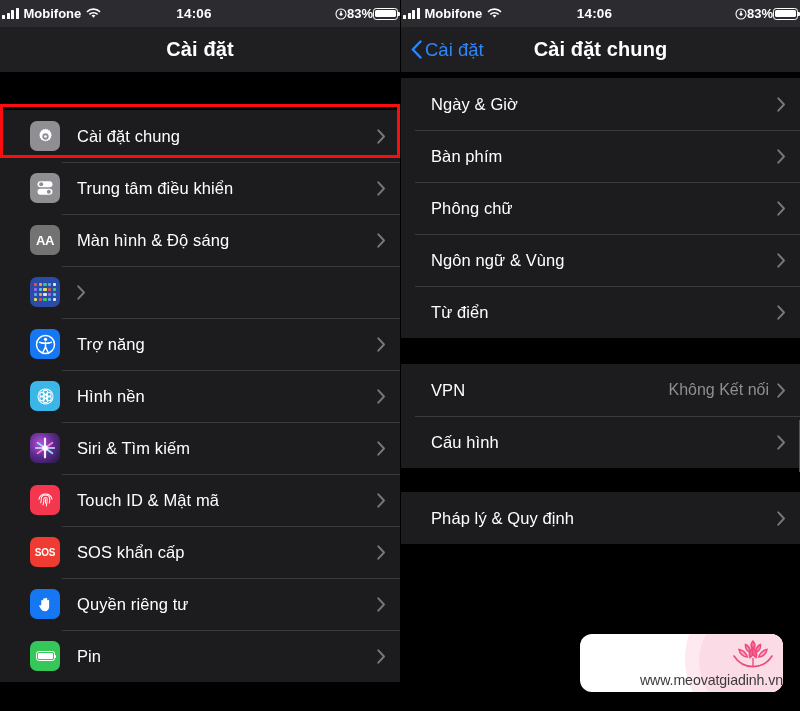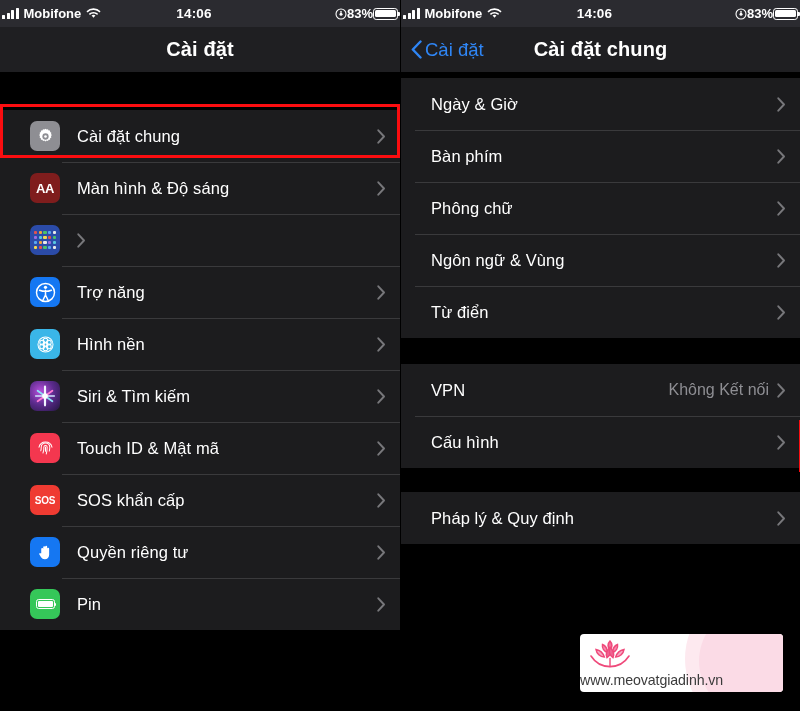--- a/index.html
+++ b/index.html
@@ -136,21 +136,21 @@
   .chev {
     width: 9px; height: 15px;
     flex: 0 0 9px;
     opacity: .55;
   }
   .chev svg { display: block; }
 
   
   .ic-gear { background: #8e8e93; }
   .ic-cc   { background: #8e8e93; }
-  .ic-aa   { background: #7f1d1d; color: #fff; font-size: 13px; font-weight: bold; letter-spacing: -.3px; }
+  .ic-aa   { background: #737373; color: #fff; font-size: 13px; font-weight: bold; letter-spacing: -.3px; }
   .ic-home { background: #2b4ba8; }
   .ic-acc  { background: #1577f2; }
   .ic-wall { background: #3ab6e8; }
   .ic-siri { background: radial-gradient(circle at 35% 35%, #b84fdc 0%, #5b2b8c 48%, #231641 100%); }
   .ic-touch{ background: #f4374f; }
   .ic-sos  { background: #ef3b32; color: #fff; font-size: 10px; font-weight: bold; letter-spacing: -.2px; }
   .ic-batt { background: #35c759; }
   .ic-priv { background: #1577f2; }
 
   .homegrid {
@@ -182,26 +182,26 @@
   }
   .hl-left  { left: 0px;  top: 104px; width: 400px; height: 54px; }
   .hl-right { left: 398px; top: 420px; width: 402px; height: 52px; }
 
   
   .watermark {
     position: absolute;
     left: 580px; top: 634px;
     width: 203px; height: 58px;
     background: #fff;
-    border-radius: 4px;
+    border-radius: 12px;
     overflow: hidden;
     z-index: 40;
     display: flex;
     flex-direction: column;
-    align-items: flex-start;
+    align-items: flex-end;
   }
   .wm-swoosh {
     position: absolute;
     right: -52px; top: -50px;
     width: 150px; height: 150px;
     border-radius: 50%;
     background: #fde9ef;
   }
   .wm-swoosh2 {
     position: absolute;
@@ -271,20 +271,37 @@
           <span class="icon ic-gear">
             <svg viewBox="0 0 24 24" width="21" height="21">
               <g fill="#fff">
                 <path d="M12 3.2l1.3.9 1.5-.4.8 1.4 1.6.1.1 1.6 1.4.8-.4 1.5.9 1.3-.9 1.3.4 1.5-1.4.8-.1 1.6-1.6.1-.8 1.4-1.5-.4-1.3.9-1.3-.9-1.5.4-.8-1.4-1.6-.1-.1-1.6-1.4-.8.4-1.5-.9-1.3.9-1.3-.4-1.5 1.4-.8.1-1.6 1.6-.1.8-1.4 1.5.4z"></path>
               </g>
               <circle cx="12" cy="12" r="3.6" fill="#8e8e93"></circle>
               <circle cx="12" cy="12" r="1.5" fill="#fff"></circle>
             </svg>
           </span>
           <span class="label">Cài đặt chung</span>
+          <span class="chev">
+            <svg viewBox="0 0 9 15" width="9" height="15">
+              <path d="M1.3 1.3 7 7.5l-5.7 6.2" fill="none" stroke="#c3c3c7" stroke-width="1.9" stroke-linecap="round" stroke-linejoin="round"></path>
+            </svg>
+          </span>
+        </div>
+        <div class="row">
+          <span class="sep"></span>
+          <span class="icon ic-cc">
+            <svg viewBox="0 0 24 24" width="20" height="20">
+              <rect x="3" y="4" width="18" height="7.2" rx="3.6" fill="#fff"></rect>
+              <circle cx="7.4" cy="7.6" r="2.4" fill="#8e8e93"></circle>
+              <rect x="3" y="13" width="18" height="7.2" rx="3.6" fill="#fff"></rect>
+              <circle cx="16.6" cy="16.6" r="2.4" fill="#8e8e93"></circle>
+            </svg>
+          </span>
+          <span class="label">Trung tâm điều khiển</span>
           <span class="chev">
             <svg viewBox="0 0 9 15" width="9" height="15">
               <path d="M1.3 1.3 7 7.5l-5.7 6.2" fill="none" stroke="#c3c3c7" stroke-width="1.9" stroke-linecap="round" stroke-linejoin="round"></path>
             </svg>
           </span>
         </div>
         <div class="row">
           <span class="sep"></span>
           <span class="icon ic-aa">
             <span>AA</span>

